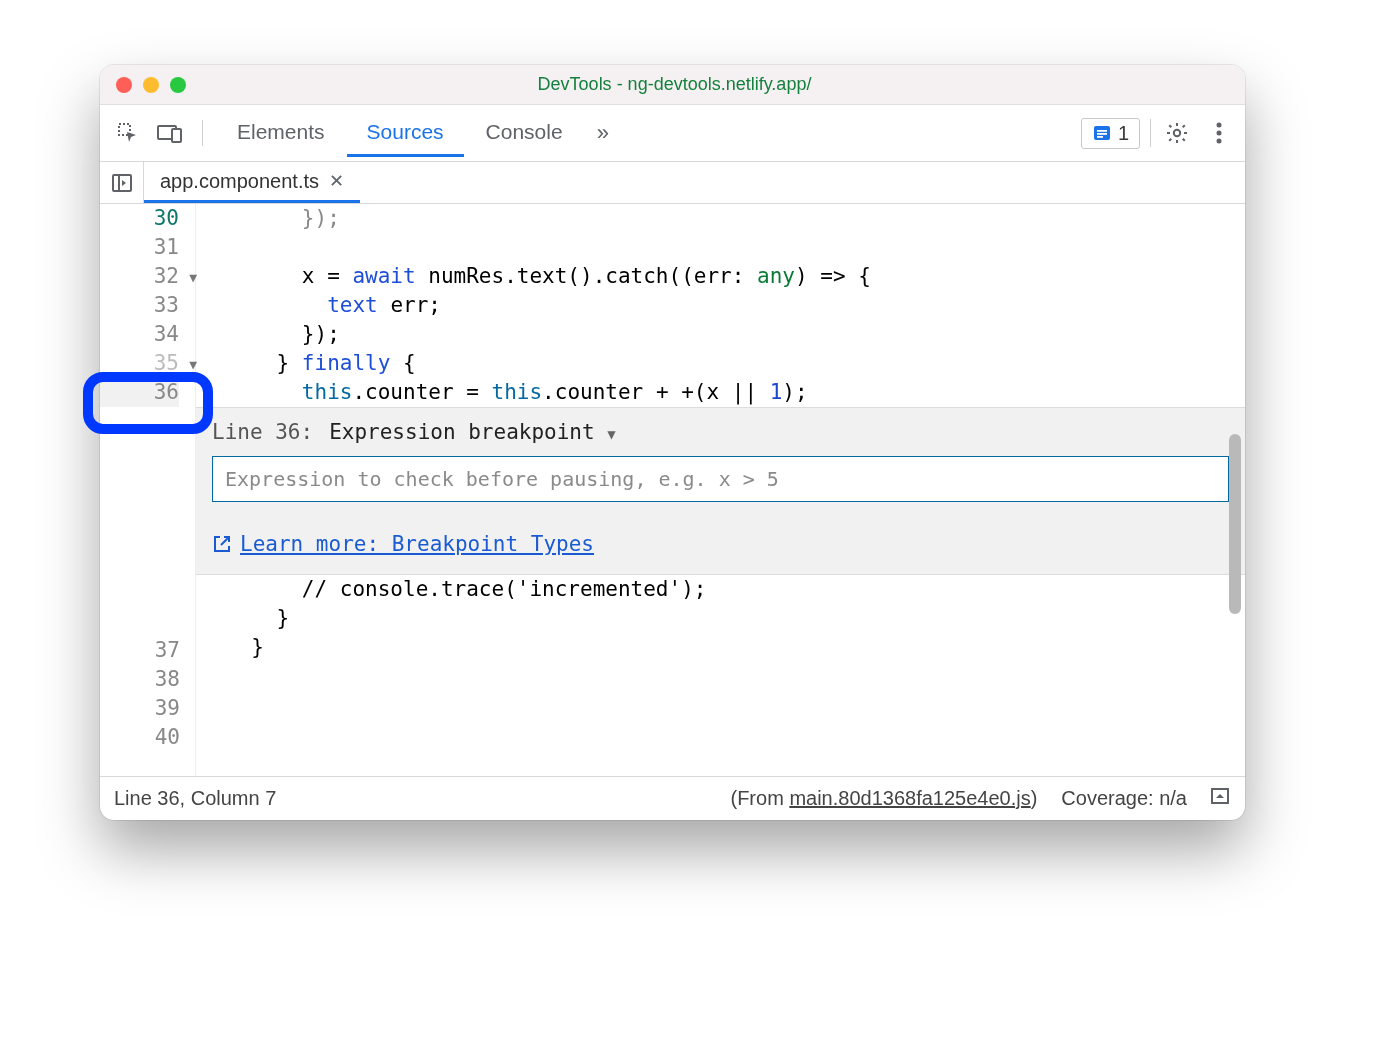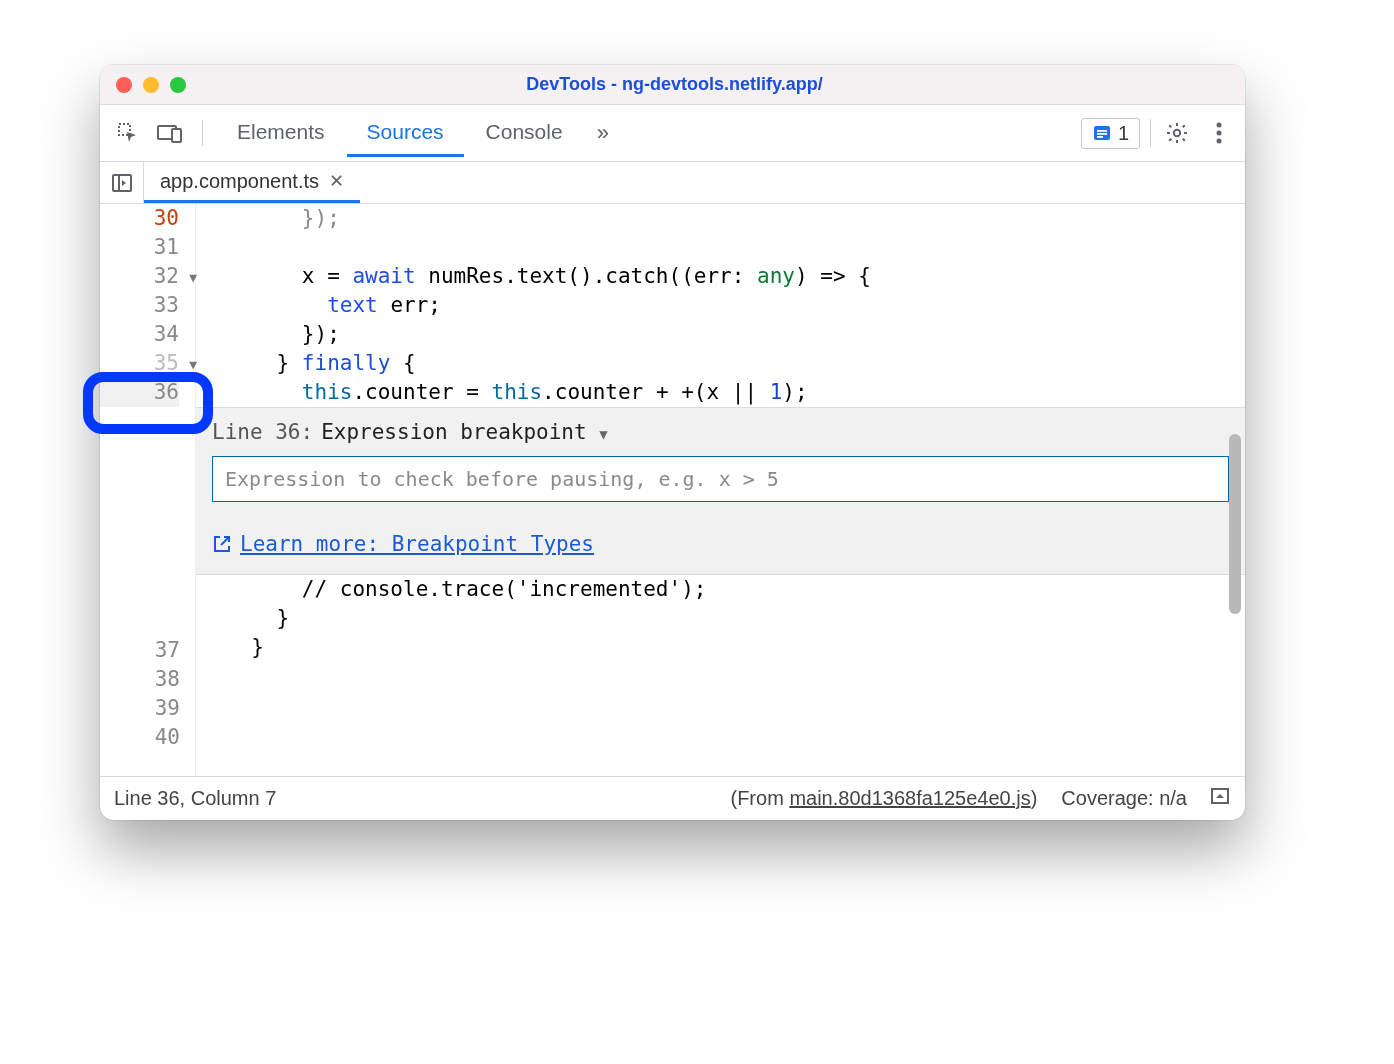--- a/index.html
+++ b/index.html
@@ -32,21 +32,21 @@
     padding: 0 16px;
     position: relative;
   }
   .traffic { display: flex; gap: 11px; }
   .dot { width: 16px; height: 16px; border-radius: 50%; }
   .dot.red { background: #ff5f57; }
   .dot.yellow { background: #febc2e; }
   .dot.green { background: #28c840; }
   .title {
     position: absolute; left: 4px; right: 0; text-align: center;
-    font-size: 18px; font-weight: 700; color: #1d4ed8;
+    font-size: 18px; font-weight: 400; color: #15803d;
     pointer-events: none;
   }
   .toolbar {
     height: 57px;
     display: flex;
     align-items: center;
     padding: 0 10px;
     border-bottom: 1px solid #d8d8d8;
     gap: 6px;
   }
@@ -114,21 +114,21 @@
   .tk-type { color:#0a7b35; }
   .tk-comment { color:#0a7b35; }
   .code .hl-row { position:absolute; left:-30px; right:0; height:29px; background:#f1f1f1; z-index:-1; }
 
   .bp-panel {
     background:#f1f1f1;
     border-top:1px solid #dcdcdc;
     border-bottom:1px solid #dcdcdc;
     padding: 12px 16px 18px 16px;
   }
-  .bp-header { display:flex; align-items:center; gap:8px; font-size:21px; color:#333; }
+  .bp-header { display:flex; align-items:center; gap:16px; font-size:21px; color:#333; }
   .bp-header .lbl { color:#555; }
   .bp-header .type { color:#222; cursor:pointer; }
   .bp-header .drop { font-size:14px; color:#666; }
   .bp-input {
     width: 100%; margin-top: 12px;
     background:#fff; border:1px solid #0369a1;
     font-family: Menlo, Consolas, monospace; font-size: 20px;
     padding: 10px 12px; color:#000;
   }
   .bp-input::placeholder { color:#8a8a8a; }
@@ -234,21 +234,21 @@
       </svg>
     </div>
     <div class="filetab">
       <span>app.component.ts</span>
       <span class="close">✕</span>
     </div>
   </div>
 
   <div class="editor-area">
     <div class="gutter">
-      <div class="ln dim" style="color:#c2410c">30</div>
+      <div class="ln dim" style="color:#0f766e">30</div>
       <div class="ln">31</div>
       <div class="ln fold">32</div>
       <div class="ln">33</div>
       <div class="ln">34</div>
       <div class="ln fold" style="color:#bbb">35</div>
       <div class="ln hl">36</div>
     </div>
     <div class="code">
       <div class="hl-row" style="top:174px;"></div>
       <div class="cl dim">      });</div>

